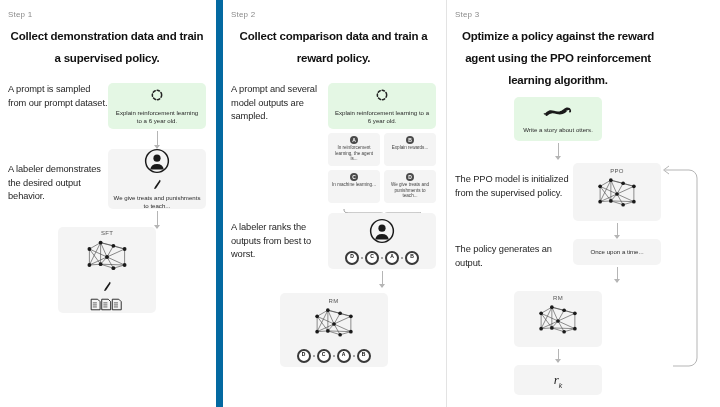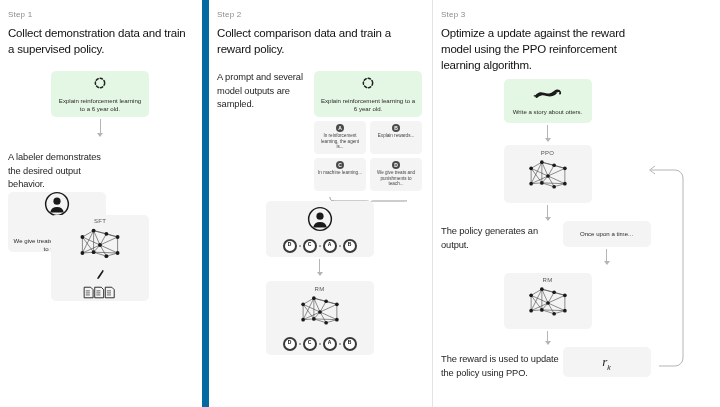--- a/index.html
+++ b/index.html
@@ -10,21 +10,21 @@
     color:#1f1f1f;
     -webkit-font-smoothing:antialiased;
   }
   .diagram{position:relative;width:664px;height:407px;display:flex;}
   .column{position:relative;box-sizing:border-box;padding:8px 10px 0 8px;}
   .col1{width:228px;}
   .col2{width:230px;border-left:7px solid #0369a1;}
   .col3{width:262px;border-left:1px solid #e3e3e3;}
 
   .step-label{font-size:8px;color:#8a8a8a;letter-spacing:.2px;margin:2px 0 6px 0;}
-  .step-title{font-size:11.5px;line-height:16px;font-weight:normal;color:#111;letter-spacing:-.2px;margin-bottom:6px;}
+  .step-title{font-size:11.5px;line-height:22px;font-weight:bold;color:#111;letter-spacing:-.2px;margin-bottom:6px;text-align:center;}
   .col3 .step-title{font-size:11.5px;}
 
   .rows{position:relative;margin-top:6px;}
   .row{display:flex;align-items:flex-start;}
   .caption{font-size:9.3px;line-height:13.5px;color:#1f1f1f;letter-spacing:-.1px;}
   .col1 .caption{width:100px;}
   .col2 .caption{width:100px;}
   .col3 .caption{width:118px;}
 
   .flow{position:relative;flex:1;display:flex;flex-direction:column;align-items:center;}
@@ -81,34 +81,35 @@
 
 <div class="diagram">
 
   <div class="column col1">
     <div class="step-label">Step 1</div>
     <div class="step-title">Collect demonstration data and train a supervised policy.</div>
 
     <div class="rows" style="margin-top:14px;">
 
       <div class="row" style="height:66px;">
+        <div class="caption">A prompt is sampled from our prompt dataset.</div>
         <div class="flow">
           <div class="box green" style="width:98px;height:46px;">
             <span>
               <svg width="14" height="14" viewBox="0 0 24 24" fill="none" stroke="#222" stroke-width="2.6" stroke-linecap="round" stroke-dasharray="4 3.4">
                 <circle cx="12" cy="12" r="8"></circle>
               </svg>
             </span>
             <div class="box-text" style="margin-top:3px;">Explain reinforcement learning to a 6 year old.</div>
           </div>
           <div class="arrow" style="height:17px;margin-top:2px;"></div>
         </div>
       </div>
 
-      <div class="row" style="height:78px;flex-direction:column;">
+      <div class="row" style="height:78px;">
         <div class="caption" style="padding-top:14px;">A labeler demonstrates the desired output behavior.</div>
         <div class="flow">
           <div class="box" style="width:98px;height:60px;">
             <span class="person-ic">
               <svg width="26" height="26" viewBox="0 0 32 32">
                 <circle cx="16" cy="16" r="14" fill="none" stroke="#1a1a1a" stroke-width="1.8"></circle>
                 <circle cx="16" cy="12.5" r="4.4" fill="#1a1a1a"></circle>
                 <path d="M7.6 26.5a8.6 8.6 0 0 1 16.8 0z" fill="#1a1a1a"></path>
               </svg>
             </span>
@@ -214,20 +215,21 @@
           <span class="brace" style="margin-top:1px;">
             <svg width="78" height="10" viewBox="0 0 78 10" fill="none" stroke="#9a9a9a" stroke-width="1">
               <path d="M1 1c0 4 2 4 8 4h28c4 0 4 1 4 4 0-3 0-4 4-4h28c6 0 8 0 8-4"></path>
             </svg>
           </span>
           <div class="arrow" style="height:11px;"></div>
         </div>
       </div>
 
       <div class="row" style="height:80px;">
+        <div class="caption" style="padding-top:8px;">A labeler ranks the outputs from best to worst.</div>
         <div class="flow">
           <div class="box" style="width:108px;height:56px;">
             <span>
               <svg width="26" height="26" viewBox="0 0 32 32">
                 <circle cx="16" cy="16" r="14" fill="none" stroke="#1a1a1a" stroke-width="1.8"></circle>
                 <circle cx="16" cy="12.5" r="4.4" fill="#1a1a1a"></circle>
                 <path d="M7.6 26.5a8.6 8.6 0 0 1 16.8 0z" fill="#1a1a1a"></path>
               </svg>
             </span>
             <div class="rank-row">
@@ -280,40 +282,41 @@
             </div>
           </div>
         </div>
       </div>
 
     </div>
   </div>
 
   <div class="column col3">
     <div class="step-label">Step 3</div>
-    <div class="step-title">Optimize a update against the reward model using the PPO reinforcement learning algorithm.</div>
+    <div class="step-title">Optimize a policy against the reward agent using the PPO reinforcement learning algorithm.</div>
 
     <div class="rows" style="margin-top:6px;">
 
       <div class="row" style="height:66px;">
         <div class="flow">
           <div class="box green" style="width:88px;height:44px;">
             <span>
               <svg width="30" height="14" viewBox="0 0 44 18">
                 <path d="M4 13c-1.6 0-2.6-.6-3-1.4-.3-.6.2-1.1.8-.9.9.3 1.7 0 2.3-.7.9-1.1 2.2-2.4 4.3-3 2.6-.8 5.4-.4 7.8.3 2.6.8 5.2 1.2 7.9.8 2.2-.3 4-1.3 5.6-2.6 1.3-1 2.5-2.2 4-2.8 1.8-.7 3.8-.5 5.3.6 1.3.9 2 2.3 2.2 3.7.1.9-.1 1.9-.8 2.5-.6.5-1.5.5-2-.1-.4-.5-.3-1.1.1-1.5.3-.3.4-.7.2-1.1-.3-.6-1-.8-1.6-.6-.9.3-1.5 1.1-2.2 1.8-1.7 1.8-3.7 3.3-6.1 4-2.9.9-6 .7-8.9-.1-2.4-.6-4.9-1.1-7.4-.8-1.9.2-3.6 1-4.9 2.3-.8.8-1.8 1.3-2.9 1.5-.2.1-.4.1-.7.1z" fill="#1a1a1a"></path>
                 <circle cx="35.2" cy="7" r="0.7" fill="#fff"></circle>
               </svg>
             </span>
             <div class="box-text" style="margin-top:3px;">Write a story about otters.</div>
           </div>
           <div class="arrow" style="height:16px;margin-top:2px;"></div>
         </div>
       </div>
 
       <div class="row" style="height:76px;">
+        <div class="caption" style="padding-top:10px;">The PPO model is initialized from the supervised policy.</div>
         <div class="flow">
           <div class="box" style="width:88px;height:58px;">
             <div class="box-title">PPO</div>
             <span class="net">
               <svg width="46" height="36" viewBox="0 0 60 46">
                 <g stroke="#4a4a4a" stroke-width="0.8" fill="none">
                   <path d="M8 13L22 5 M8 13L30 23 M8 13L22 32 M8 33L22 5 M8 33L30 23 M8 33L22 32
                            M22 5L52 13 M22 5L30 23 M22 32L52 33 M22 32L30 23
                            M30 23L52 13 M30 23L52 33 M52 13L52 33 M22 5L22 32 M8 13L8 33
                            M30 23L38 9 M38 9L52 13 M22 5L38 9 M30 23L38 37 M38 37L52 33 M22 32L38 37"></path>
@@ -370,21 +373,20 @@
                   <circle cx="52" cy="33" r="2.4"></circle>
                 </g>
               </svg>
             </span>
           </div>
           <div class="arrow" style="height:13px;margin-top:2px;"></div>
         </div>
       </div>
 
       <div class="row">
-        <div class="caption" style="padding-top:6px;">The reward is used to update the policy using PPO.</div>
         <div class="flow">
           <div class="box" style="width:88px;height:30px;">
             <div>
               <span class="reward-sym">r</span><span class="reward-sub">k</span>
             </div>
           </div>
         </div>
       </div>
 
     </div>

